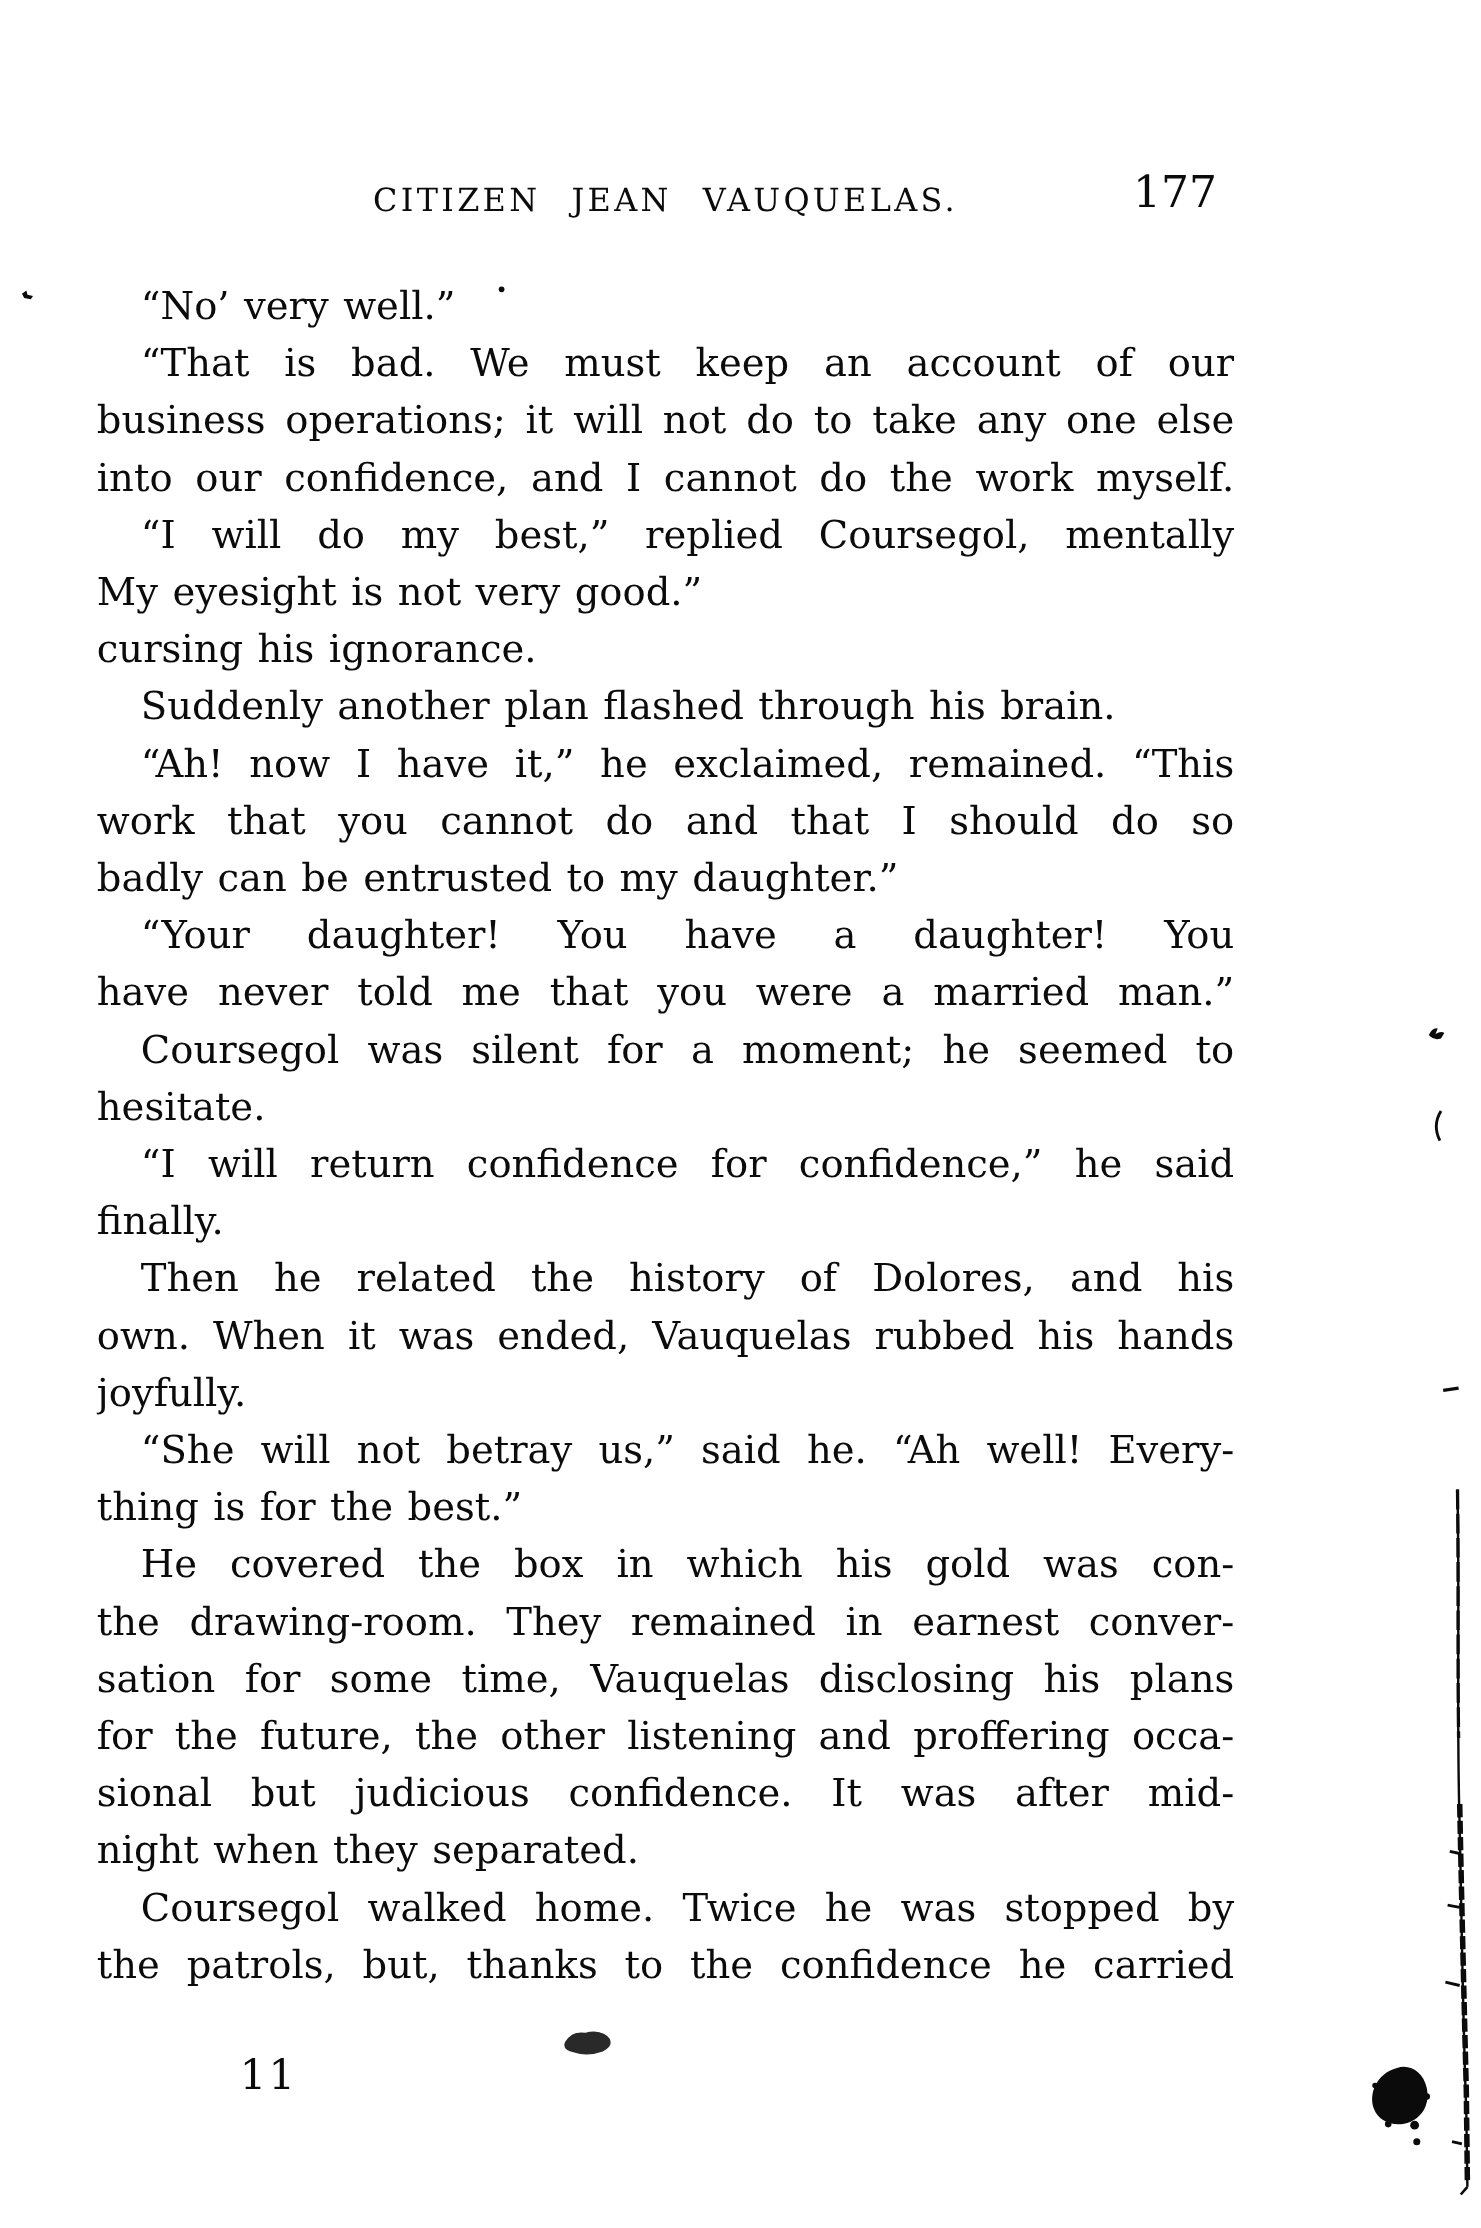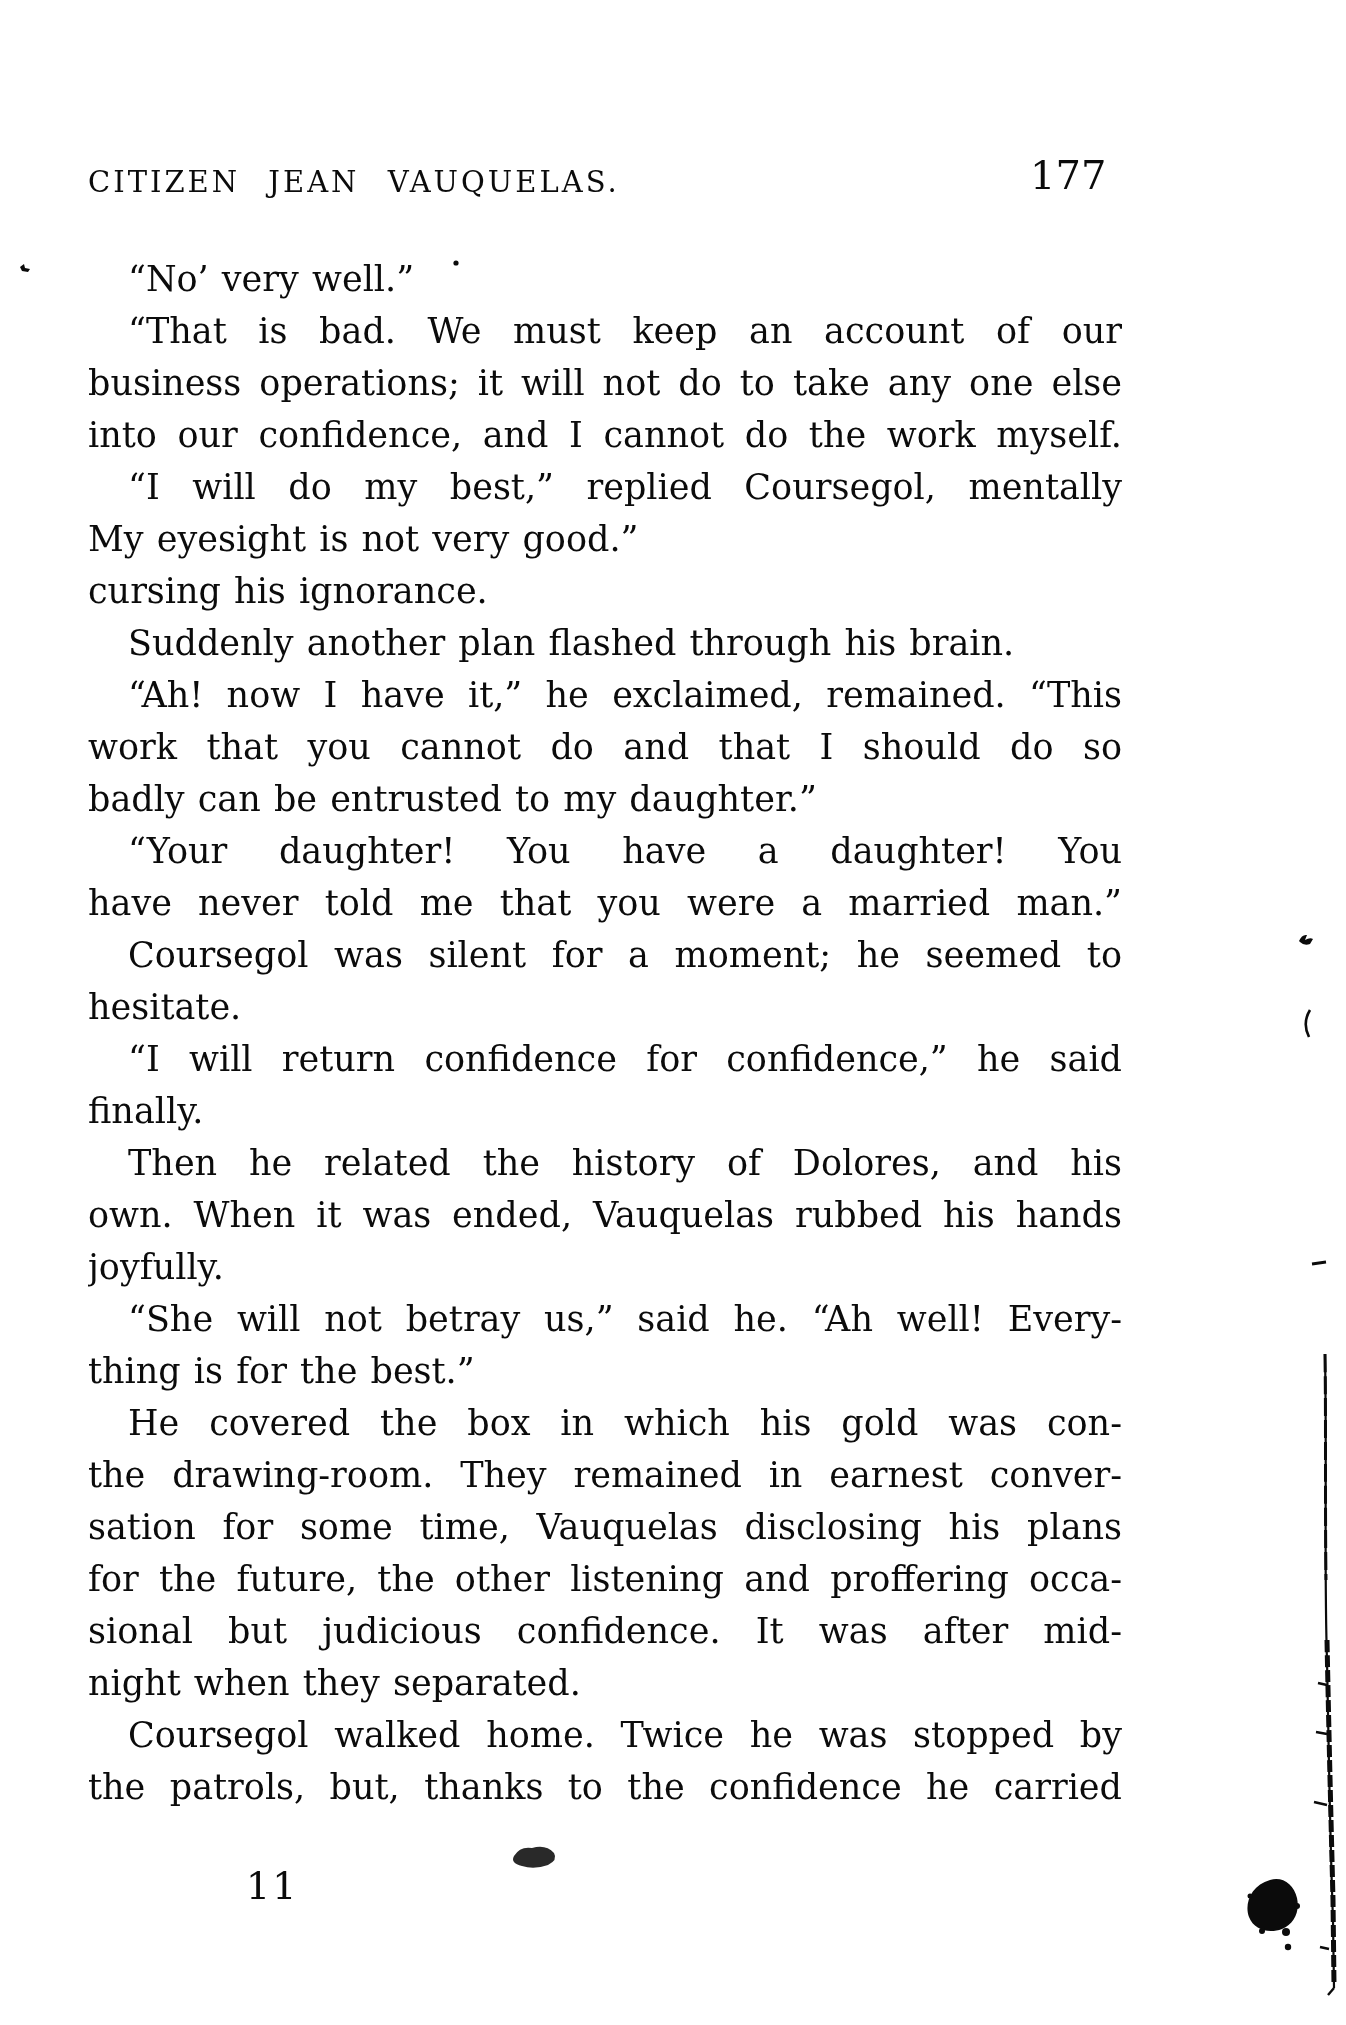--- a/index.html
+++ b/index.html
@@ -10,20 +10,21 @@
     background: #ffffff;
     font-family: "DejaVu Serif", "Liberation Serif", serif;
     color: #0b0b0b;
     overflow: hidden;
   }
   .running-header {
     position: absolute;
     left: 88px;
     top: 165px;
     width: 1034px;
+    text-align: center;
     font-size: 29px;
     letter-spacing: 3px;
     word-spacing: 16px;
     white-space: nowrap;
   }
   .page-number {
     position: absolute;
     left: 1030px;
     top: 152px;
     width: 92px;
@@ -45,21 +46,20 @@
     text-align-last: justify;
   }
   .line.last { text-align-last: left; }
   .line.indent { text-indent: 40px; }
   .signature-mark {
     position: absolute;
     left: 218px;
     top: 1864px;
     font-size: 38px;
     letter-spacing: 2px;
-    margin-left: 28px;
   }
   .art { position: absolute; }
 </style>
 </head>
 <body>
 
 <div class="page">
 
   <div class="running-header">CITIZEN JEAN VAUQUELAS.</div>
 

